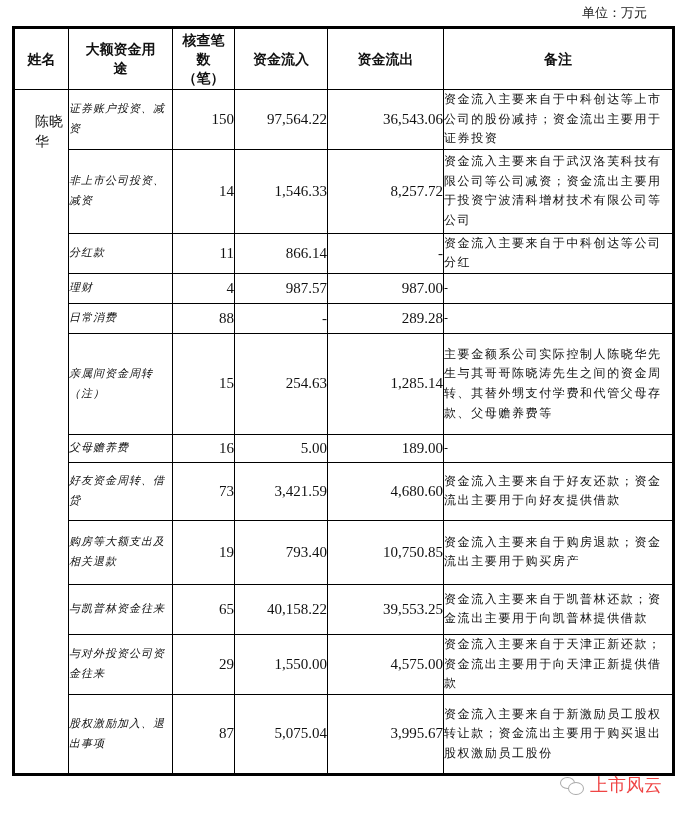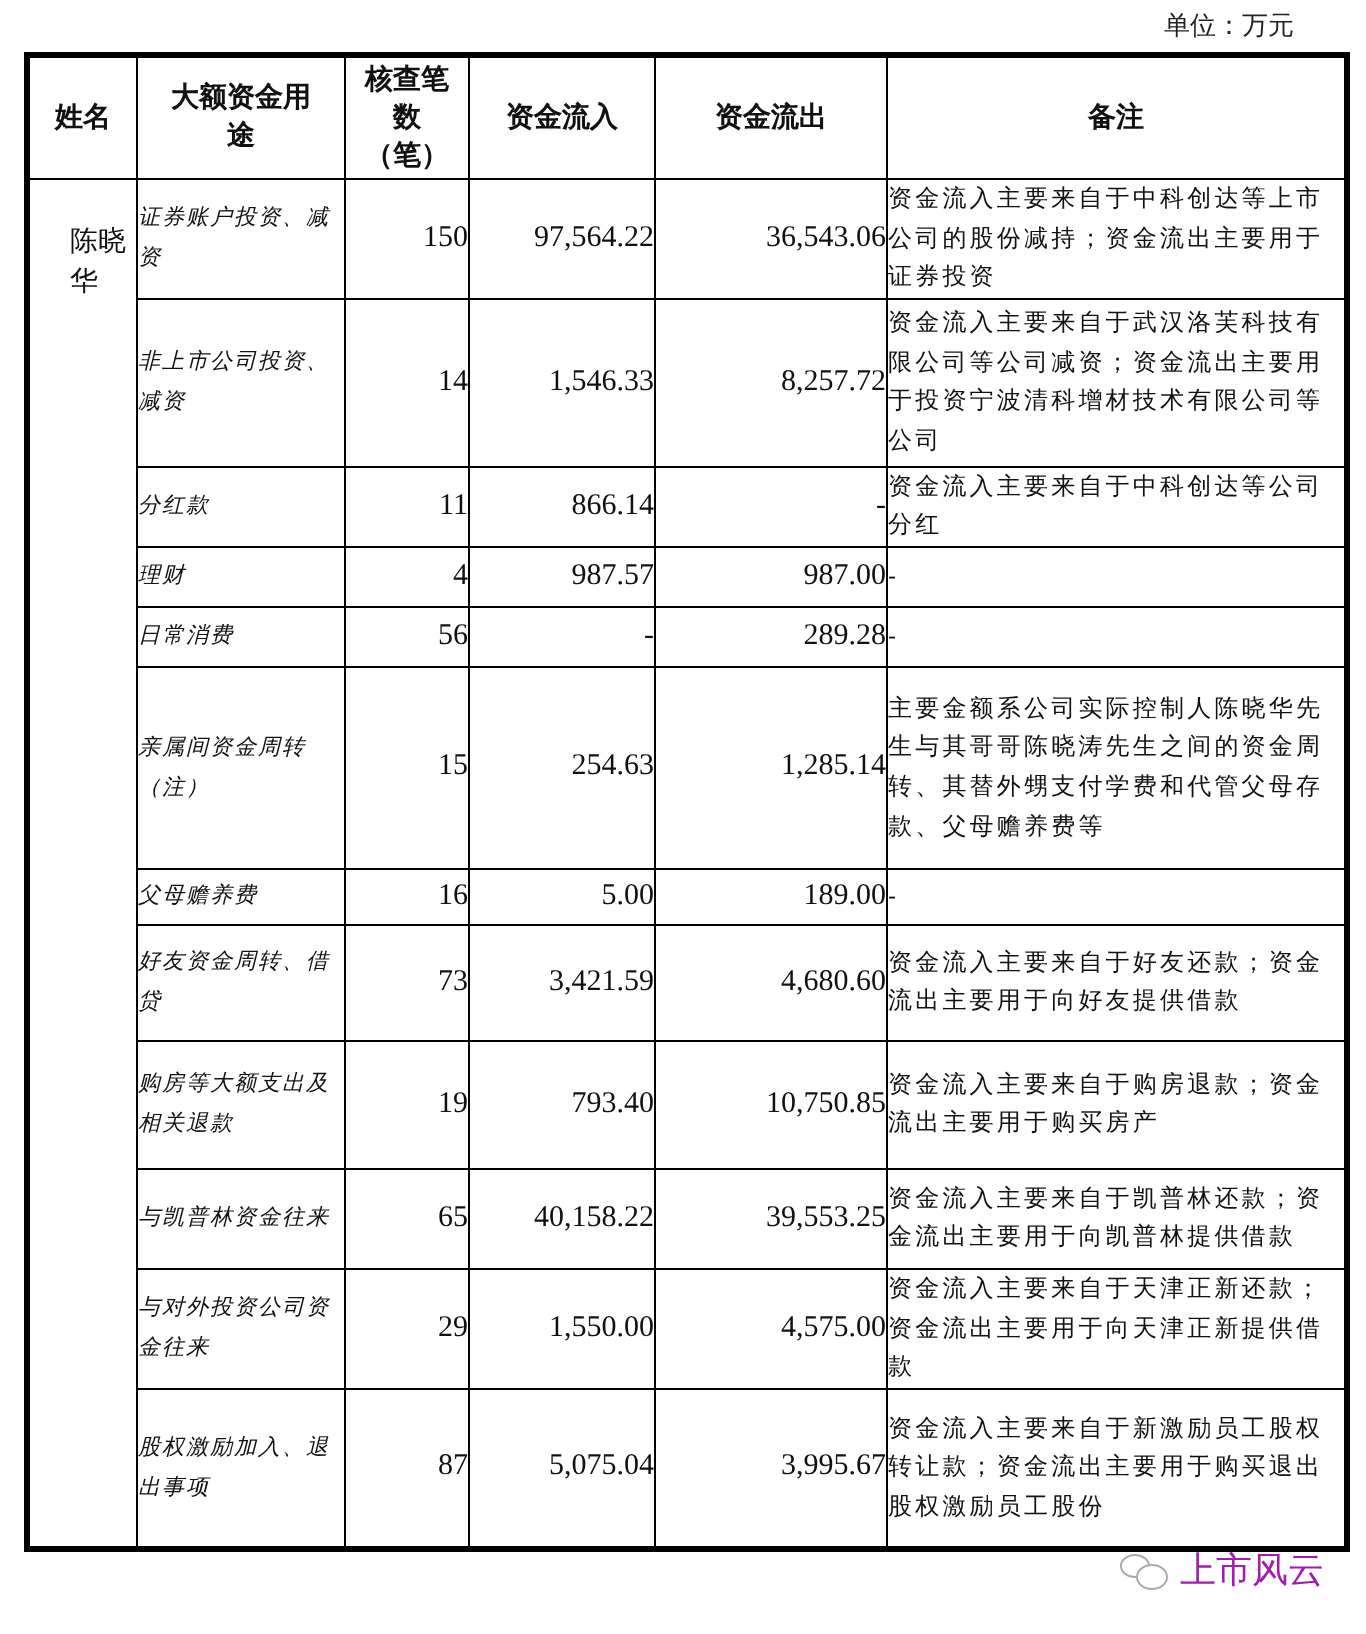--- a/index.html
+++ b/index.html
@@ -14,21 +14,21 @@
                   font-size: 14px; text-align: center; line-height: 19px; height: 60px;
                   border-bottom: 1px solid #000; }
   td.name { font-size: 14px; text-align: left; vertical-align: bottom; padding: 0 0 20px 6px;
             line-height: 20px; border-right: 1px solid #000; }
   td.use { font-size: 11px; line-height: 20px; padding: 0 6px 0 8px; letter-spacing: 1px; font-style: italic; }
   td.num { font-family: "Liberation Serif", "DejaVu Serif", serif; font-size: 15px;
            text-align: right; padding-right: 7px; }
   td.note { font-size: 12px; line-height: 19.6px; padding: 0 4px 0 6px; letter-spacing: 1.6px;
             vertical-align: top; }
   td.note.single { vertical-align: middle; }
-  .watermark { position: absolute; left: 560px; top: 773px; font-size: 18px; color: #a21caf;
+  .watermark { position: absolute; left: 560px; top: 773px; font-size: 18px; color: #ef4444;
                font-family: Liberation Serif, serif; display: flex;
                align-items: center; gap: 4px; }
   .wm-icon { width: 26px; height: 18px; position: relative; }
   .wm-icon span { position: absolute; border: 1.5px solid #aaa; border-radius: 50%; background: #fff; }
 </style>
 </head>
 <body>
 
 <div class="unit">单位：万元</div>
 
@@ -78,21 +78,21 @@
     </tr>
     <tr style="height:30px">
       <td class="use">理财</td>
       <td class="num">4</td>
       <td class="num">987.57</td>
       <td class="num">987.00</td>
       <td class="note single">-</td>
     </tr>
     <tr style="height:30px">
       <td class="use">日常消费</td>
-      <td class="num">56</td>
+      <td class="num">88</td>
       <td class="num">-</td>
       <td class="num">289.28</td>
       <td class="note single">-</td>
     </tr>
     <tr style="height:101px">
       <td class="use">亲属间资金周转（注）</td>
       <td class="num">15</td>
       <td class="num">254.63</td>
       <td class="num">1,285.14</td>
       <td class="note">主要金额系公司实际控制人陈晓华先生与其哥哥陈晓涛先生之间的资金周转、其替外甥支付学费和代管父母存款、父母赡养费等</td>

